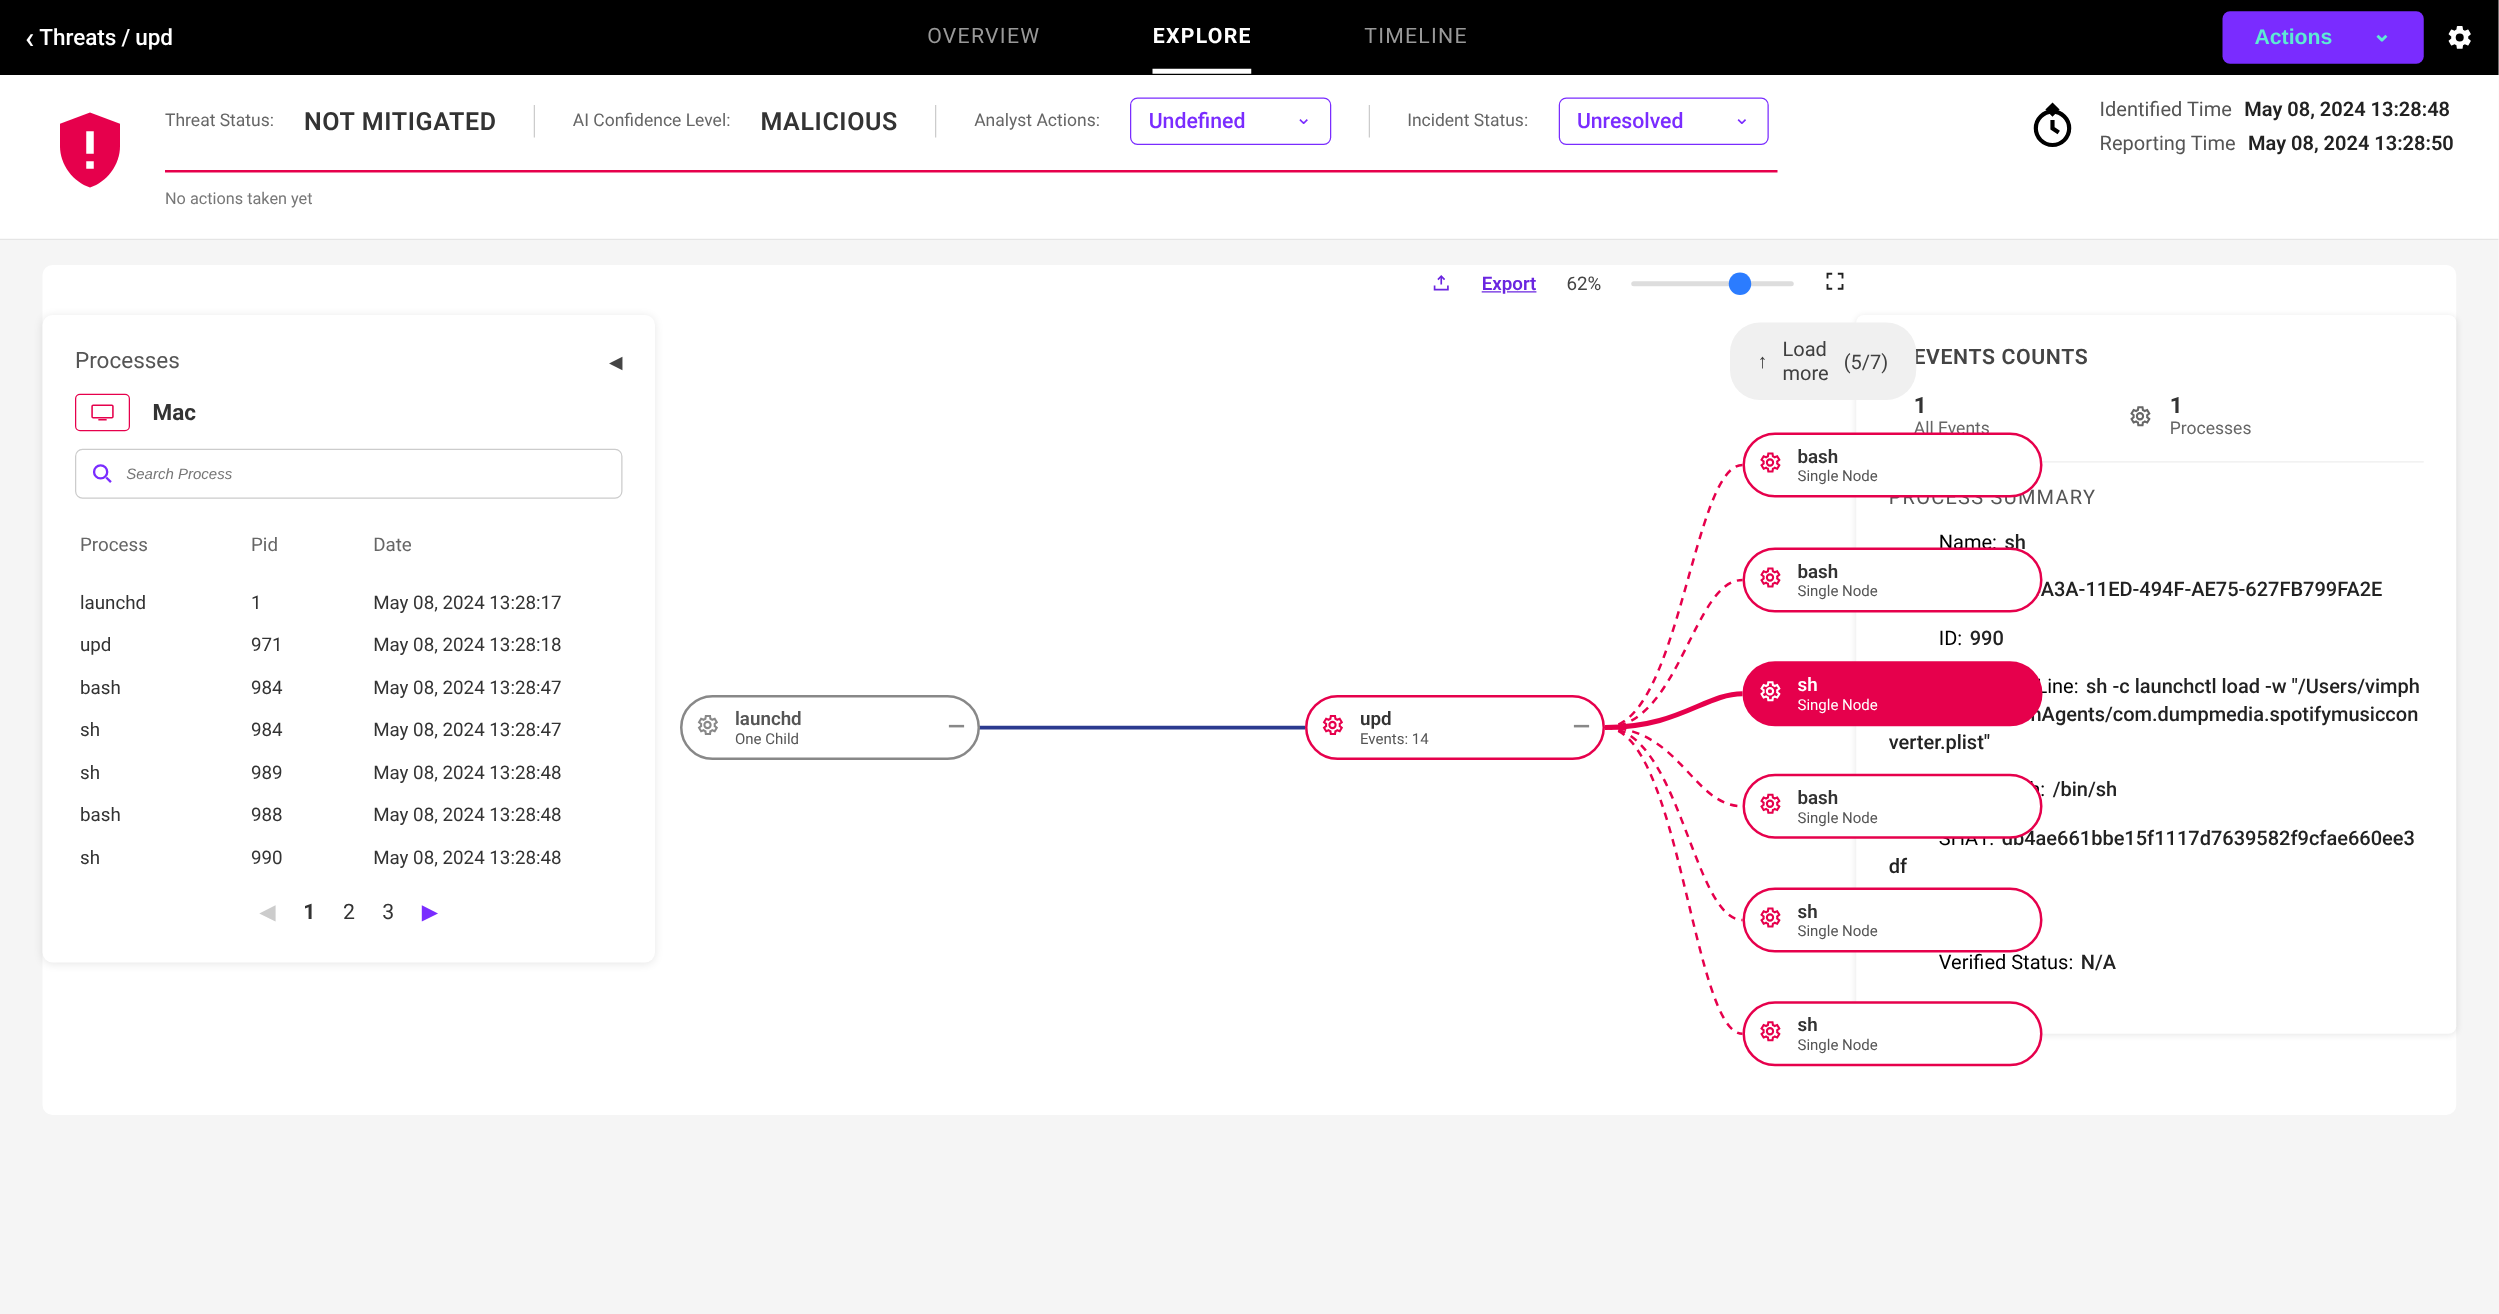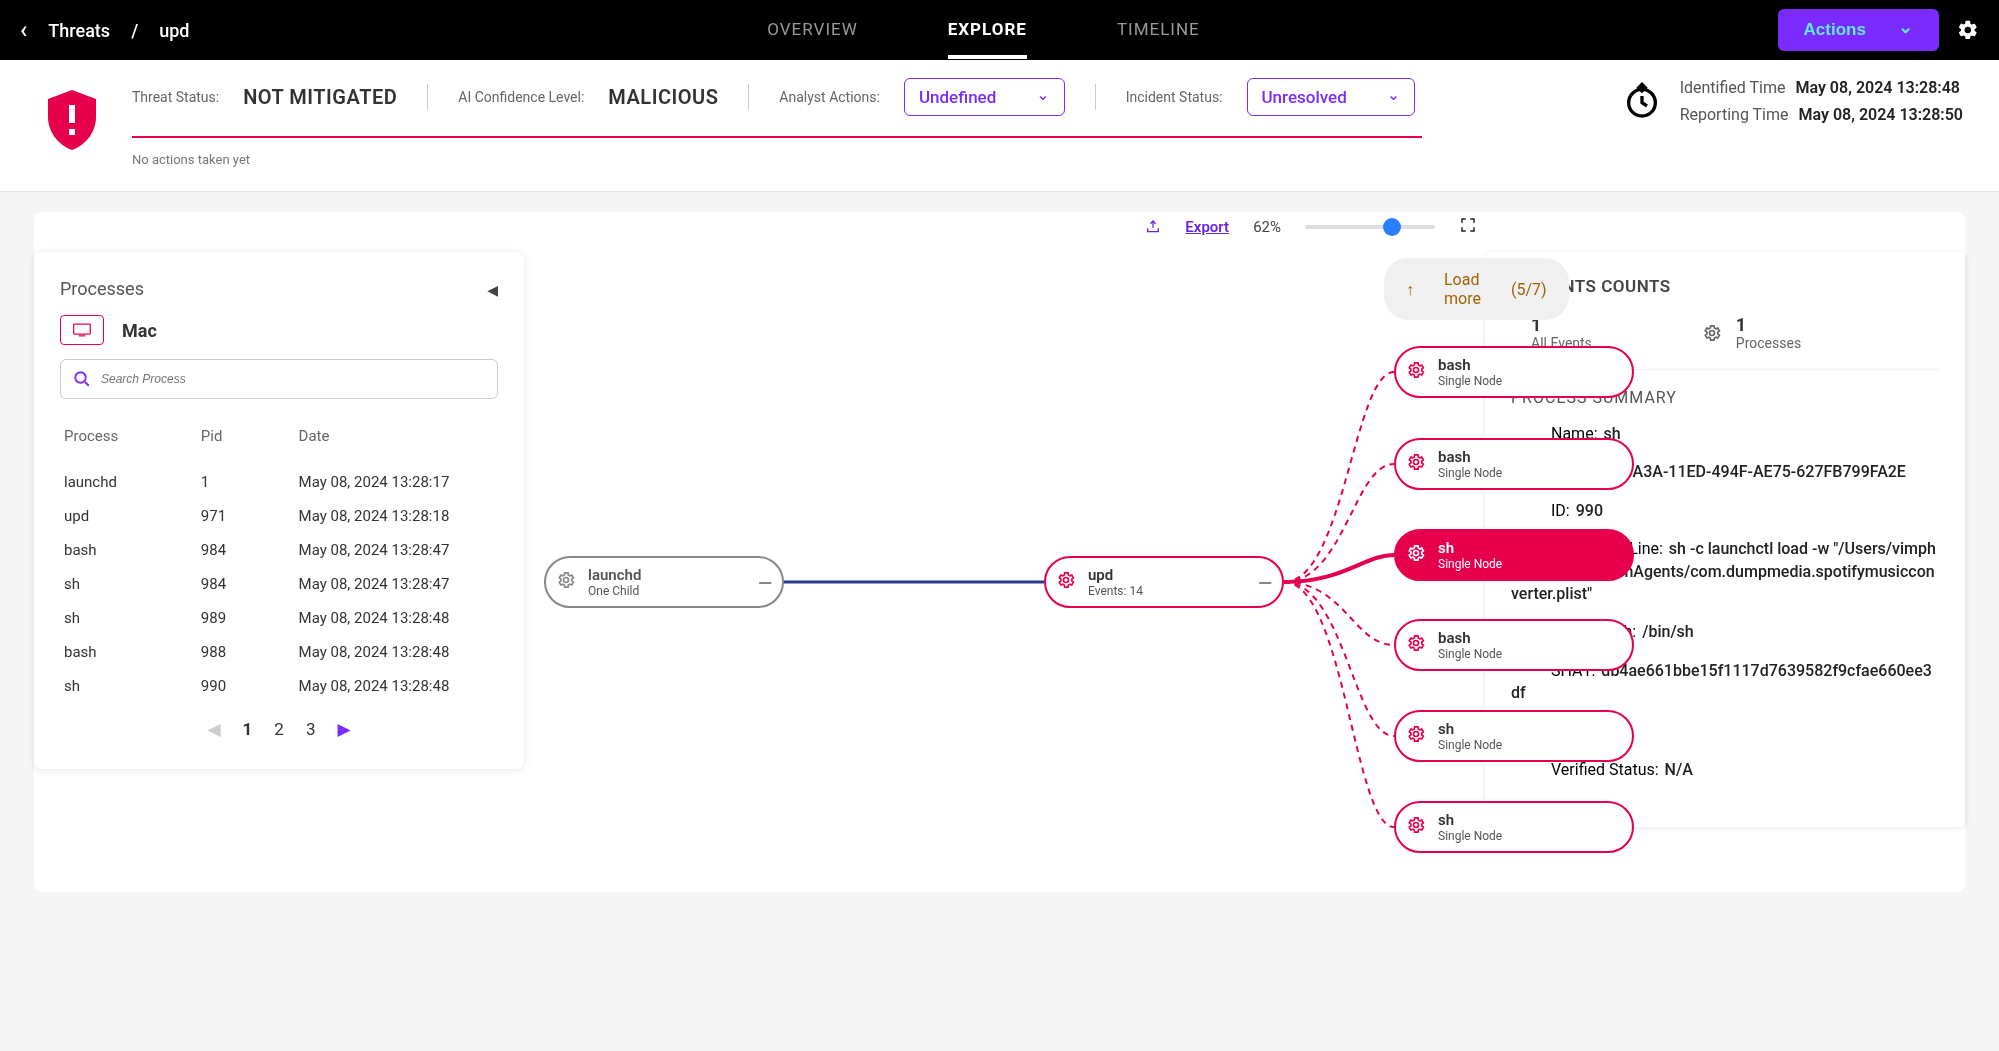--- a/index.html
+++ b/index.html
@@ -19,21 +19,21 @@
     display: flex;
     align-items: center;
     padding: 0 20px;
     color: #fff;
   }
   .breadcrumb {
     display: flex;
     align-items: center;
     font-size: 18px;
     font-weight: 500;
-    gap: 21px;
+    gap: 4px;
     cursor: pointer;
   }
   .chev-left::before { content: "‹"; font-size: 24px; line-height: 1; }
   .tabs {
     flex: 1;
     display: flex;
     justify-content: center;
     gap: 90px;
   }
   .tab {
@@ -194,22 +194,22 @@
   .slider .thumb {
     width: 18px; height: 18px; border-radius:50%;
     background:#2b7cff; position:absolute; top:-7px; left: 60%;
     cursor: grab;
   }
   .expand-icon svg{ width:18px;height:18px; cursor:pointer;}
 
   .loadmore {
     position:absolute; top: 46px; left: 860px;
     background:#f0f0f0; border-radius: 24px;
-    padding: 12px 22px; font-size:16px; color:#a16207;
-    display:flex; align-items:center; gap:30px; cursor:pointer;
+    padding: 12px 22px; font-size:16px; color:#404040;
+    display:flex; align-items:center; gap:12px; cursor:pointer;
   }
   .up-arrow::before{content:"↑";}
 
   
   .node {
     position:absolute;
     display:flex; align-items:center;
     border: 2px solid; border-radius: 28px;
     padding: 8px 16px 8px 10px;
     background:#fff; gap: 12px;

